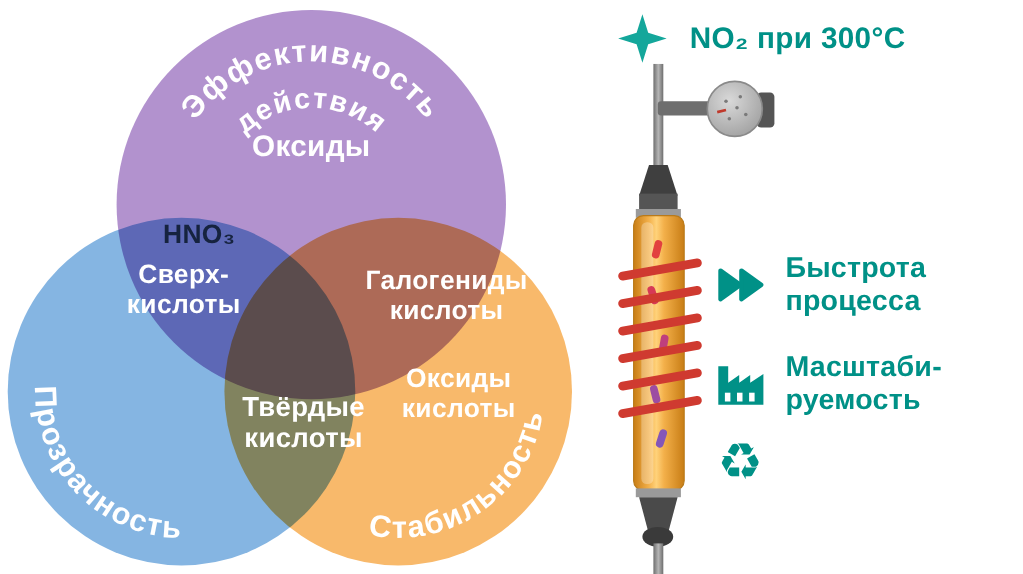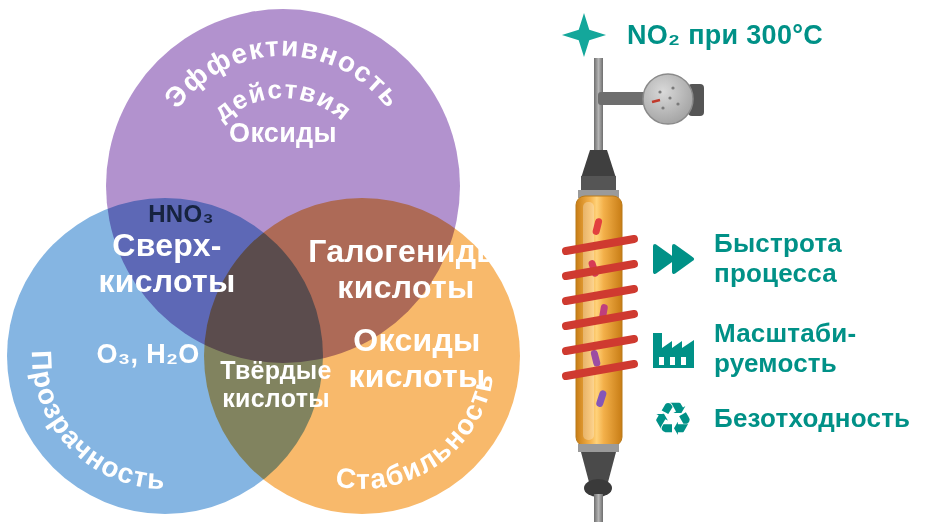--- a/index.html
+++ b/index.html
@@ -17,21 +17,21 @@
   .arc-lg{font-size:28px;}
   .arc-md{font-size:26px;}
   .vlabel{
     position:absolute;transform:translate(-50%,-50%);
     color:#ffffff;text-align:center;white-space:pre-line;line-height:1.12;
     letter-spacing:.3px;
   }
   .vlabel.dark{color:#16233f;}
   .fs27{font-size:27px;}
   .fs28{font-size:24px;text-align:right;}
-  .fs24{font-size:32px;}
+  .fs24{font-size:24px;}
   .fs21{font-size:25px;}
   
   .headline{
     position:absolute;left:561px;top:12px;display:flex;align-items:center;gap:20px;
   }
   .headline-text{color:#009187;font-size:27px;letter-spacing:.3px;}
   .feature{
     position:absolute;left:650px;display:flex;align-items:center;gap:18px;
   }
   .feature-label{
@@ -78,21 +78,20 @@
 
   <div class="vlabel fs24" style="left:167px;top:264px">Сверх-
 кислоты</div>
 
   <div class="vlabel fs24" style="left:406px;top:270px">Галогениды
 кислоты</div>
 
   <div class="vlabel fs24" style="left:417px;top:359px">Оксиды
 кислоты</div>
 
-  <div class="vlabel fs27" style="left:148px;top:354px">O₃, H₂O</div>
 
   <div class="vlabel fs21" style="left:276px;top:384px">Твёрдые
 кислоты</div>
 
   <div class="headline">
     <span class="icon-box">
       <svg width="48" height="48" viewBox="0 0 48 48">
         <polygon points="24,1 29.5,18.5 47,24 29.5,29.5 24,47 18.5,29.5 1,24 18.5,18.5" fill="#14a79b"></polygon>
       </svg>
     </span>
@@ -182,16 +181,15 @@
       </svg>
     </span>
     <div class="feature-label">Быстрота
 процесса</div>
   </div>
 
   <div class="feature" style="top:396px">
     <span class="icon-box">
       <span class="glyph-icon">♻</span>
     </span>
-    <div class="feature-label">Безотходность</div>
   </div>
 
 </div>
 
 </body></html>

